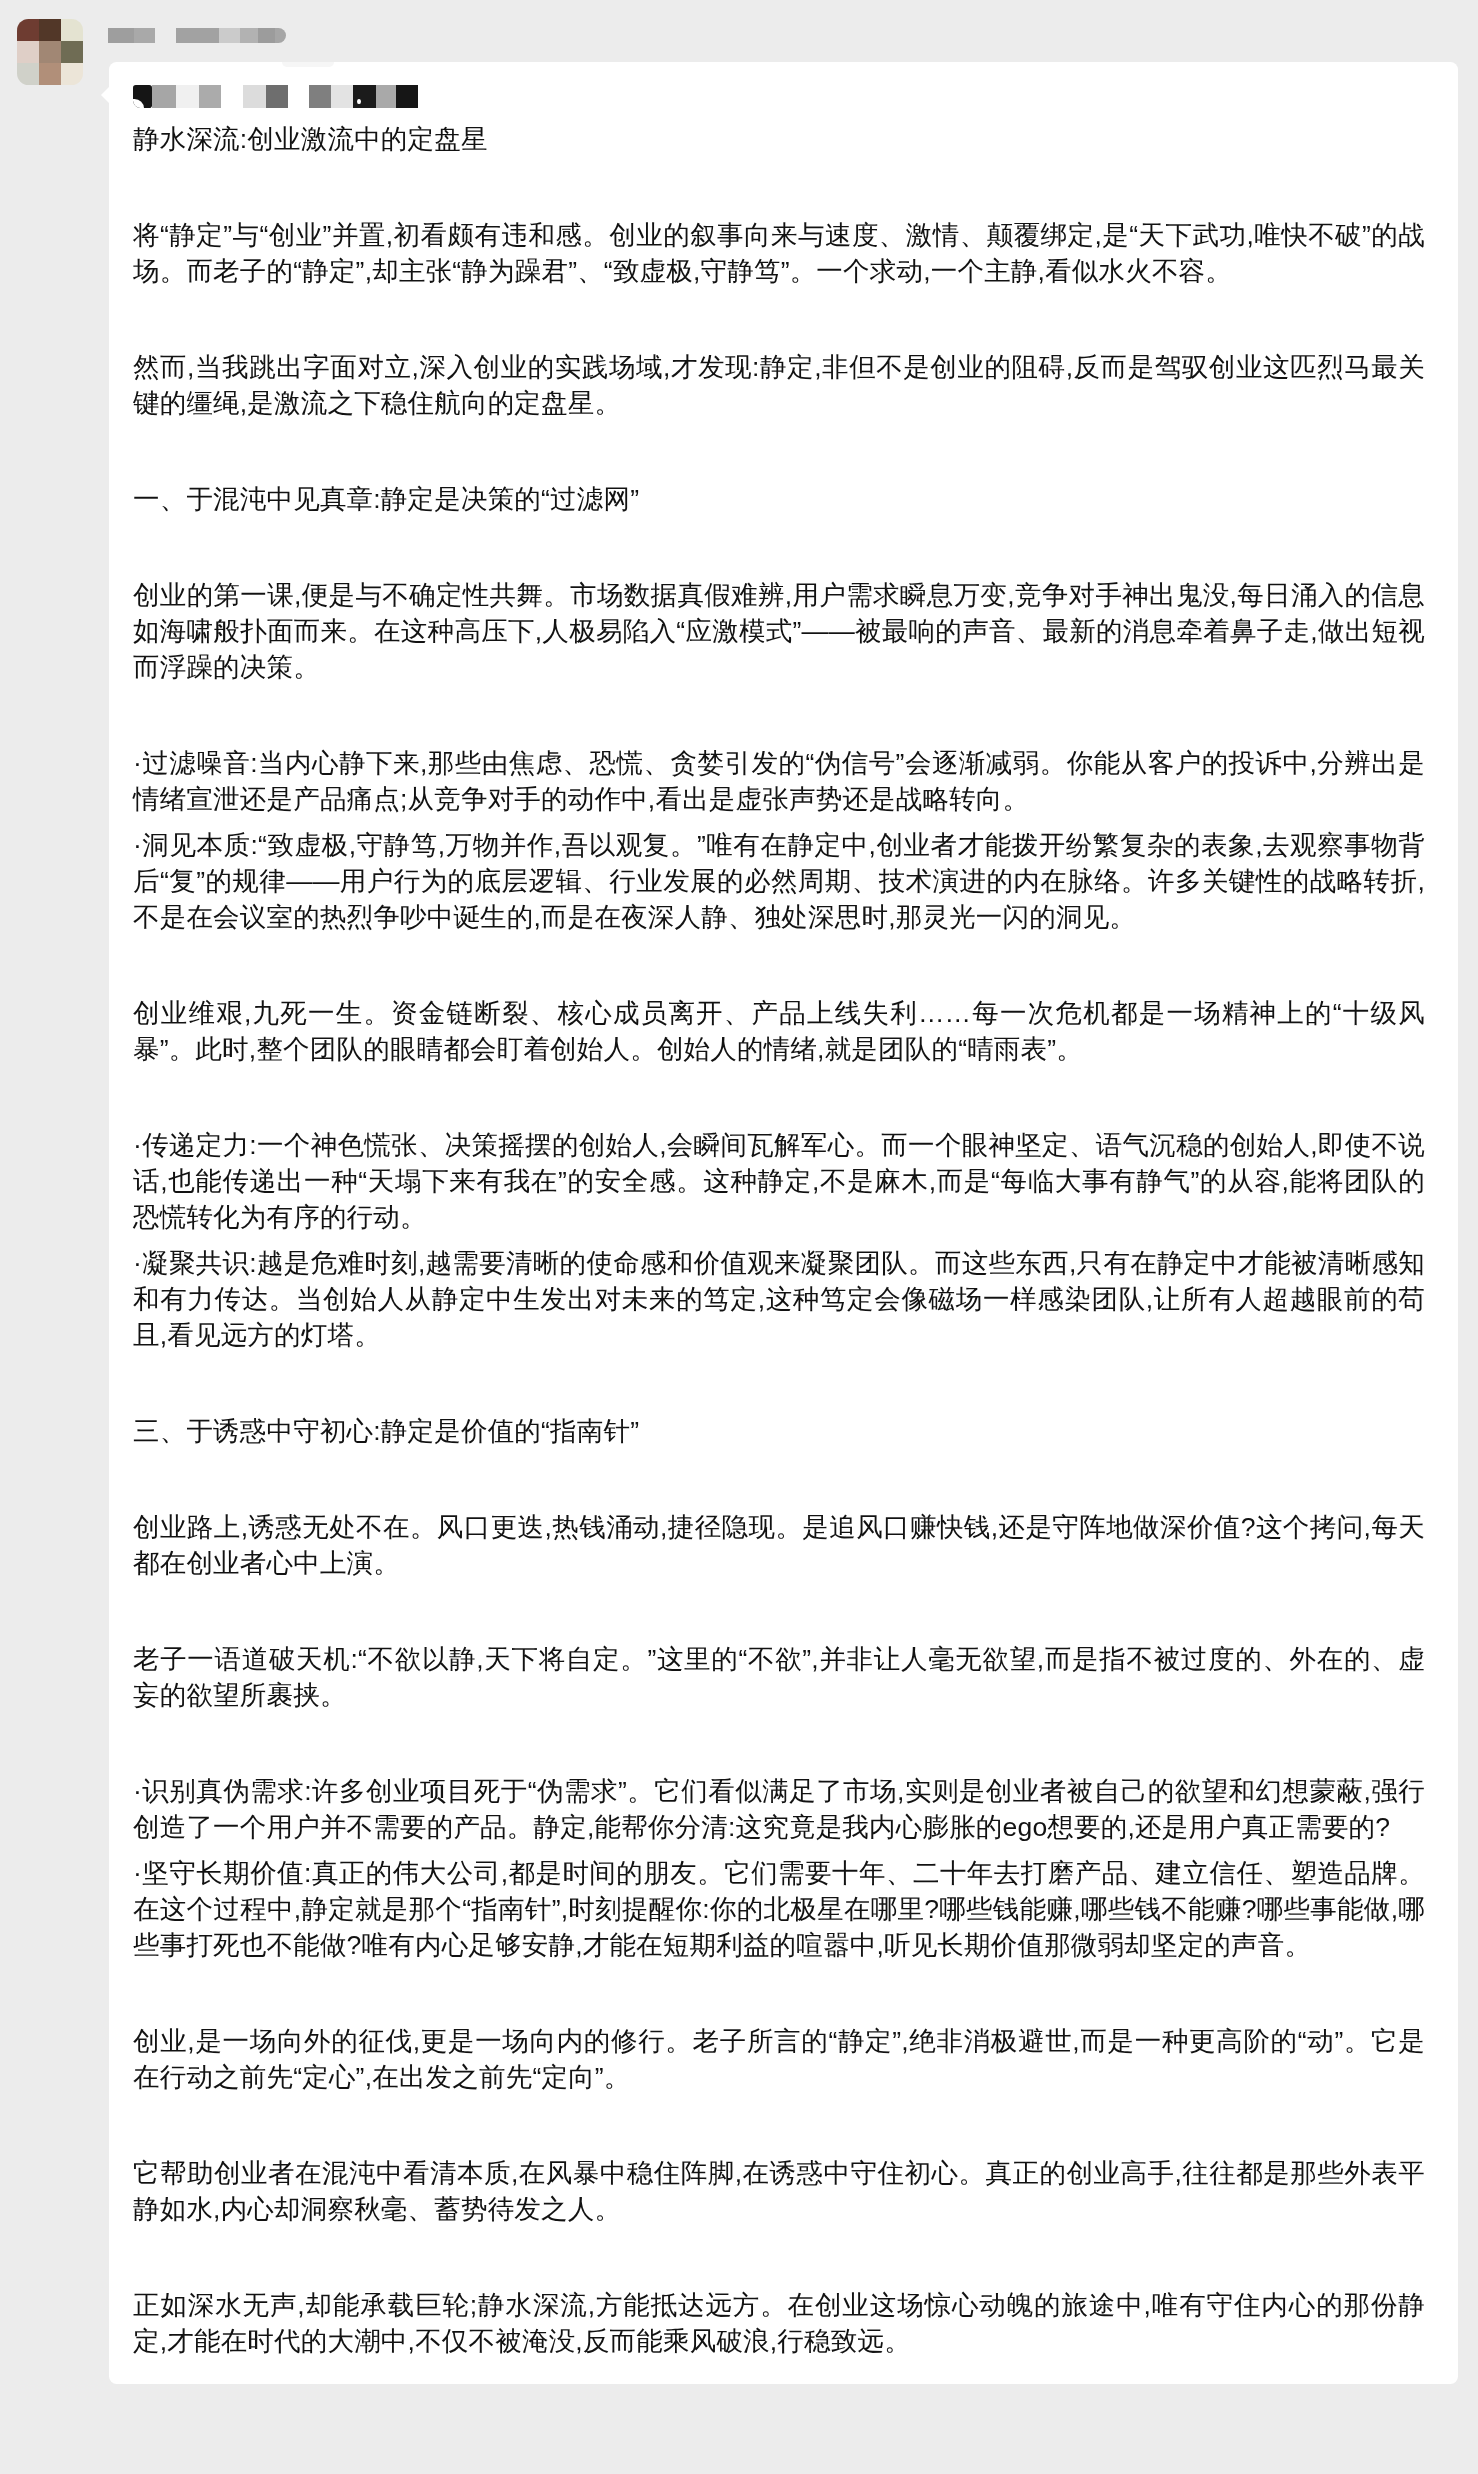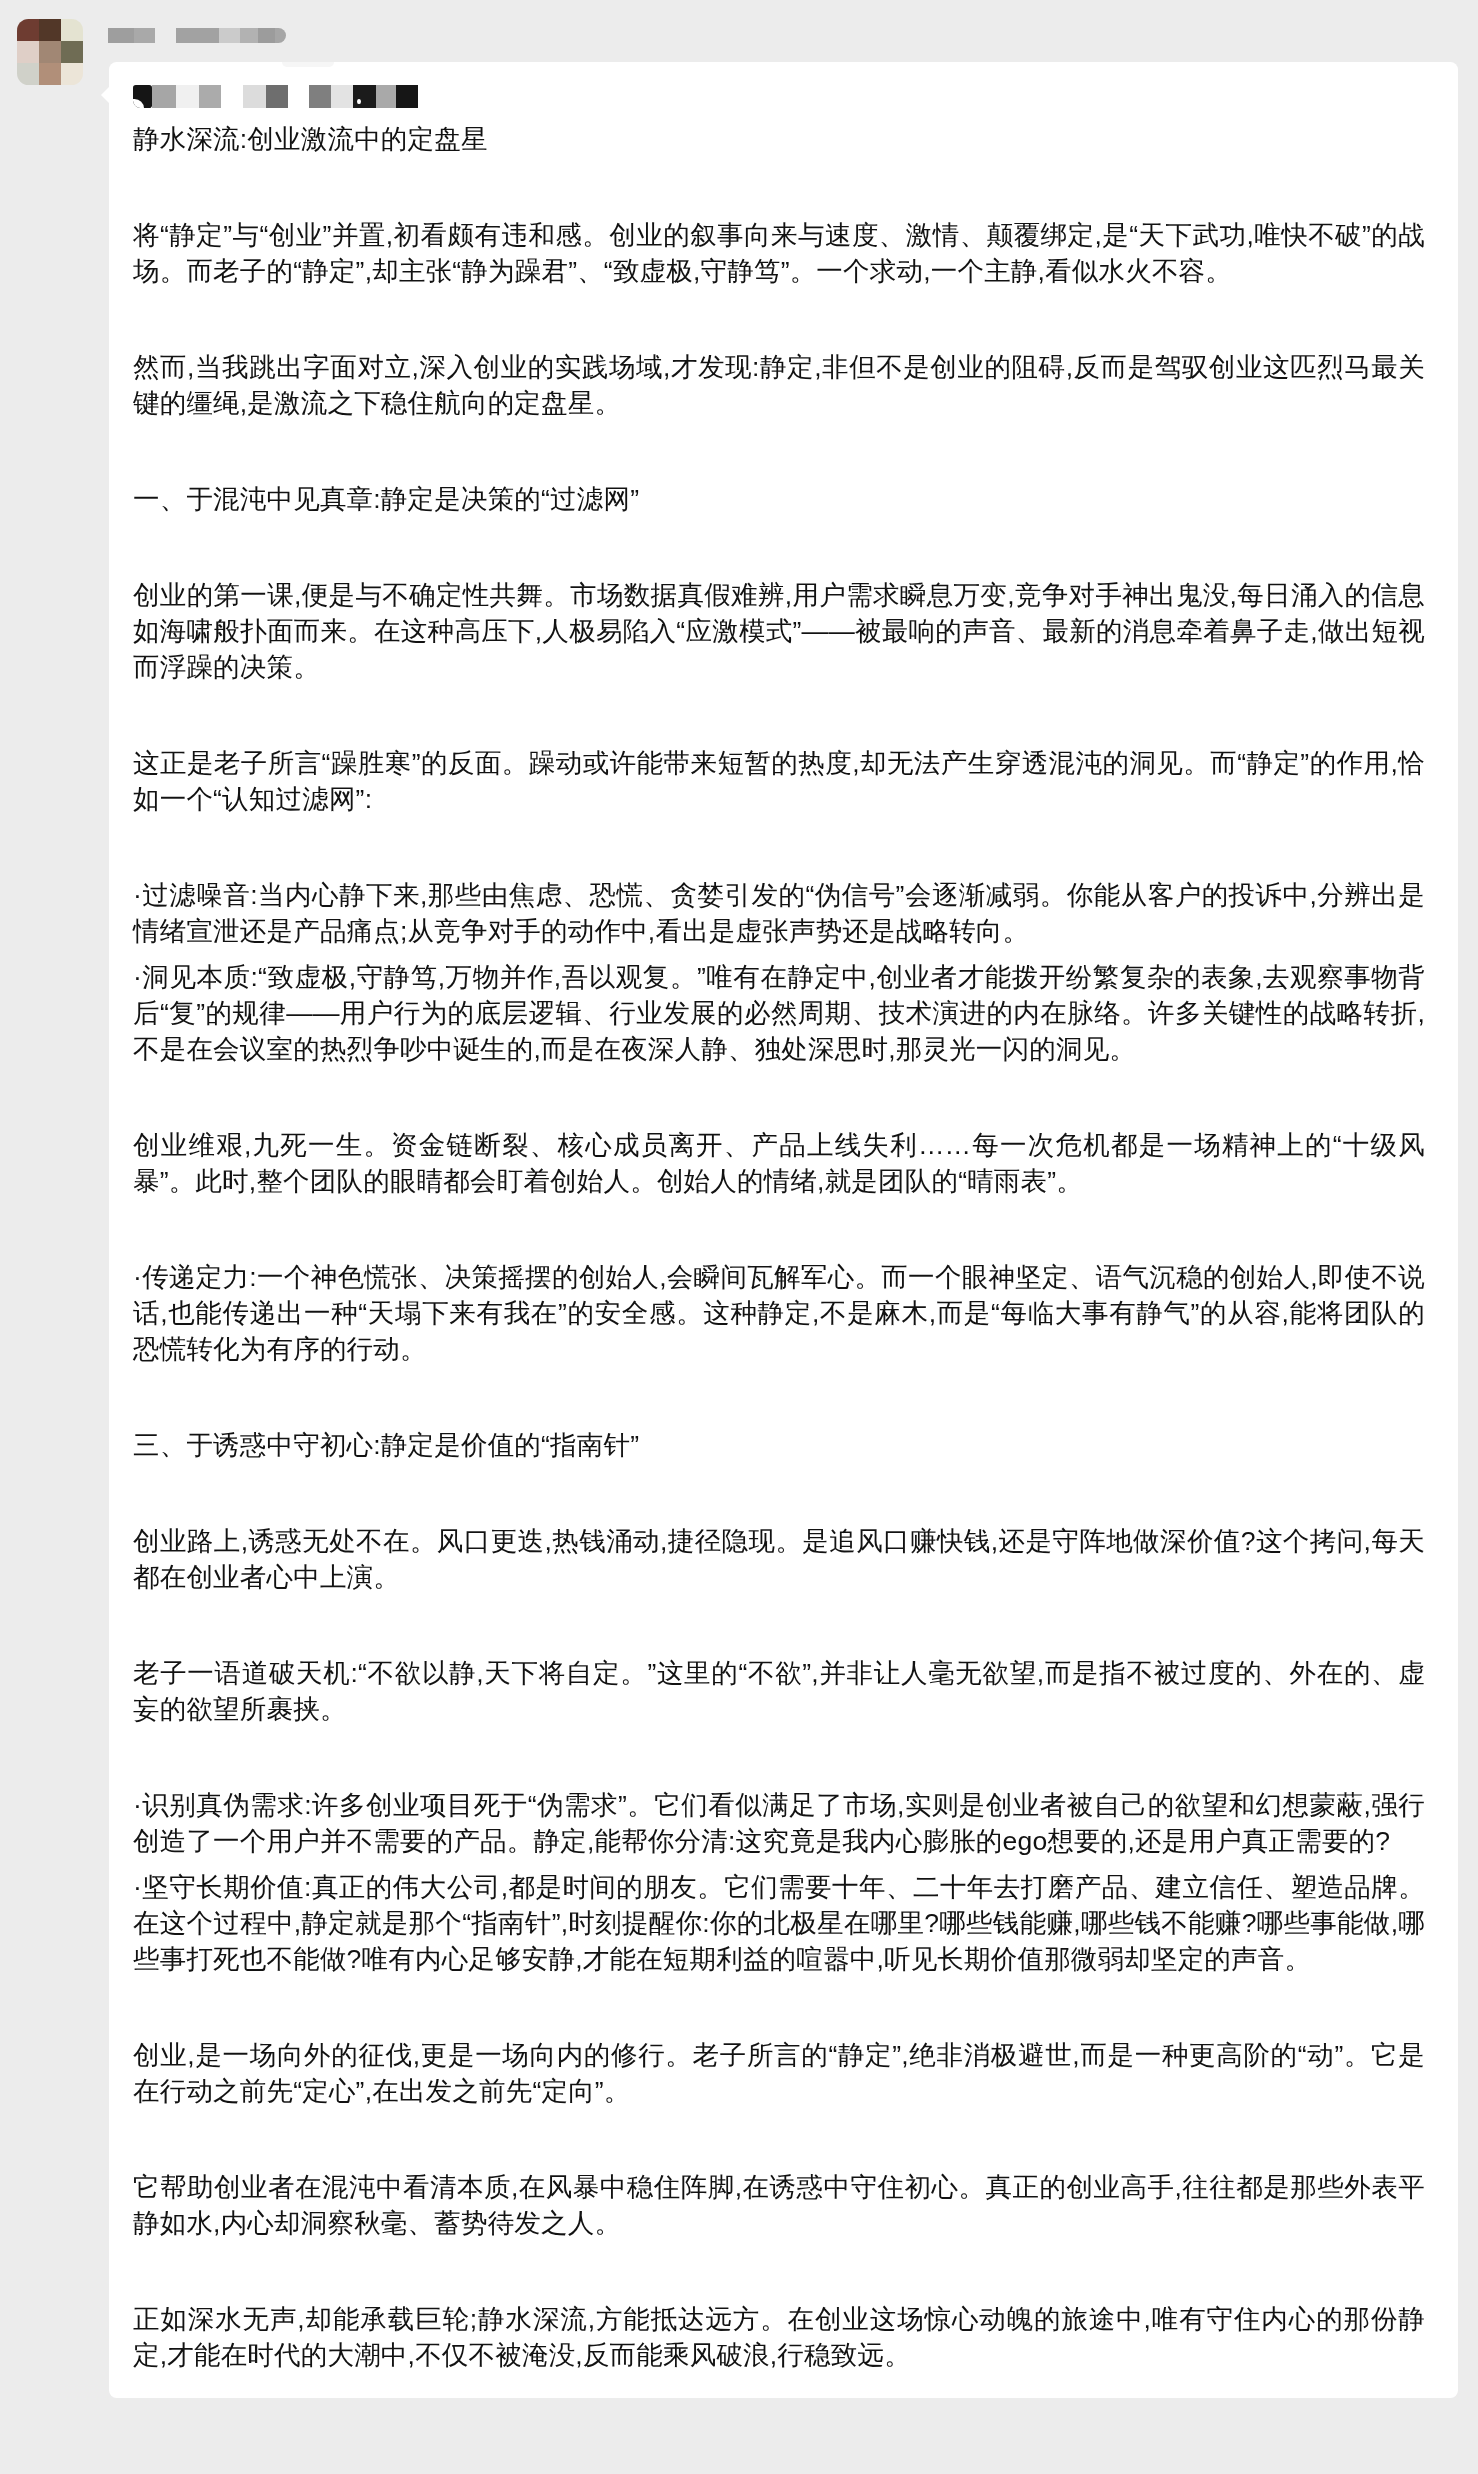--- a/index.html
+++ b/index.html
@@ -165,25 +165,25 @@
     <span class="rb" style="background: rgb(169, 169, 169); width: 20px;"></span>
     <span class="rb" style="background: rgb(22, 22, 22); width: 22px;"></span>
   </div>
 
   <div class="article">
     <div class="blk first">静水深流:创业激流中的定盘星</div>
     <div class="blk">将“静定”与“创业”并置,初看颇有违和感。创业的叙事向来与速度、激情、颠覆绑定,是“天下武功,唯快不破”的战场。而老子的“静定”,却主张“静为躁君”、“致虚极,守静笃”。一个求动,一个主静,看似水火不容。</div>
     <div class="blk">然而,当我跳出字面对立,深入创业的实践场域,才发现:静定,非但不是创业的阻碍,反而是驾驭创业这匹烈马最关键的缰绳,是激流之下稳住航向的定盘星。</div>
     <div class="blk">一、于混沌中见真章:静定是决策的“过滤网”</div>
     <div class="blk">创业的第一课,便是与不确定性共舞。市场数据真假难辨,用户需求瞬息万变,竞争对手神出鬼没,每日涌入的信息如海啸般扑面而来。在这种高压下,人极易陷入“应激模式”——被最响的声音、最新的消息牵着鼻子走,做出短视而浮躁的决策。</div>
-    <div class="blk">这正是老子所言“躁胜寒”的反面。躁动或许能带来短暂的热度,却无法产生穿透混沌的洞见。而“静定”的作用,恰如一个“认知过滤网”:</div>
     <div class="blk">·过滤噪音:当内心静下来,那些由焦虑、恐慌、贪婪引发的“伪信号”会逐渐减弱。你能从客户的投诉中,分辨出是情绪宣泄还是产品痛点;从竞争对手的动作中,看出是虚张声势还是战略转向。</div>
     <div class="blk tight">·洞见本质:“致虚极,守静笃,万物并作,吾以观复。”唯有在静定中,创业者才能拨开纷繁复杂的表象,去观察事物背后“复”的规律——用户行为的底层逻辑、行业发展的必然周期、技术演进的内在脉络。许多关键性的战略转折,不是在会议室的热烈争吵中诞生的,而是在夜深人静、独处深思时,那灵光一闪的洞见。</div>
     <div class="blk">创业维艰,九死一生。资金链断裂、核心成员离开、产品上线失利……每一次危机都是一场精神上的“十级风暴”。此时,整个团队的眼睛都会盯着创始人。创始人的情绪,就是团队的“晴雨表”。</div>
     <div class="blk">·传递定力:一个神色慌张、决策摇摆的创始人,会瞬间瓦解军心。而一个眼神坚定、语气沉稳的创始人,即使不说话,也能传递出一种“天塌下来有我在”的安全感。这种静定,不是麻木,而是“每临大事有静气”的从容,能将团队的恐慌转化为有序的行动。</div>
+    <div class="blk tight">·凝聚共识:越是危难时刻,越需要清晰的使命感和价值观来凝聚团队。而这些东西,只有在静定中才能被清晰感知和有力传达。当创始人从静定中生发出对未来的笃定,这种笃定会像磁场一样感染团队,让所有人超越眼前的苟且,看见远方的灯塔。</div>
     <div class="blk">三、于诱惑中守初心:静定是价值的“指南针”</div>
     <div class="blk">创业路上,诱惑无处不在。风口更迭,热钱涌动,捷径隐现。是追风口赚快钱,还是守阵地做深价值?这个拷问,每天都在创业者心中上演。</div>
     <div class="blk">老子一语道破天机:“不欲以静,天下将自定。”这里的“不欲”,并非让人毫无欲望,而是指不被过度的、外在的、虚妄的欲望所裹挟。</div>
     <div class="blk">·识别真伪需求:许多创业项目死于“伪需求”。它们看似满足了市场,实则是创业者被自己的欲望和幻想蒙蔽,强行创造了一个用户并不需要的产品。静定,能帮你分清:这究竟是我内心膨胀的ego想要的,还是用户真正需要的?</div>
     <div class="blk tight">·坚守长期价值:真正的伟大公司,都是时间的朋友。它们需要十年、二十年去打磨产品、建立信任、塑造品牌。在这个过程中,静定就是那个“指南针”,时刻提醒你:你的北极星在哪里?哪些钱能赚,哪些钱不能赚?哪些事能做,哪些事打死也不能做?唯有内心足够安静,才能在短期利益的喧嚣中,听见长期价值那微弱却坚定的声音。</div>
     <div class="blk">创业,是一场向外的征伐,更是一场向内的修行。老子所言的“静定”,绝非消极避世,而是一种更高阶的“动”。它是在行动之前先“定心”,在出发之前先“定向”。</div>
     <div class="blk">它帮助创业者在混沌中看清本质,在风暴中稳住阵脚,在诱惑中守住初心。真正的创业高手,往往都是那些外表平静如水,内心却洞察秋毫、蓄势待发之人。</div>
     <div class="blk">正如深水无声,却能承载巨轮;静水深流,方能抵达远方。在创业这场惊心动魄的旅途中,唯有守住内心的那份静定,才能在时代的大潮中,不仅不被淹没,反而能乘风破浪,行稳致远。</div>
   </div>
 </div>

